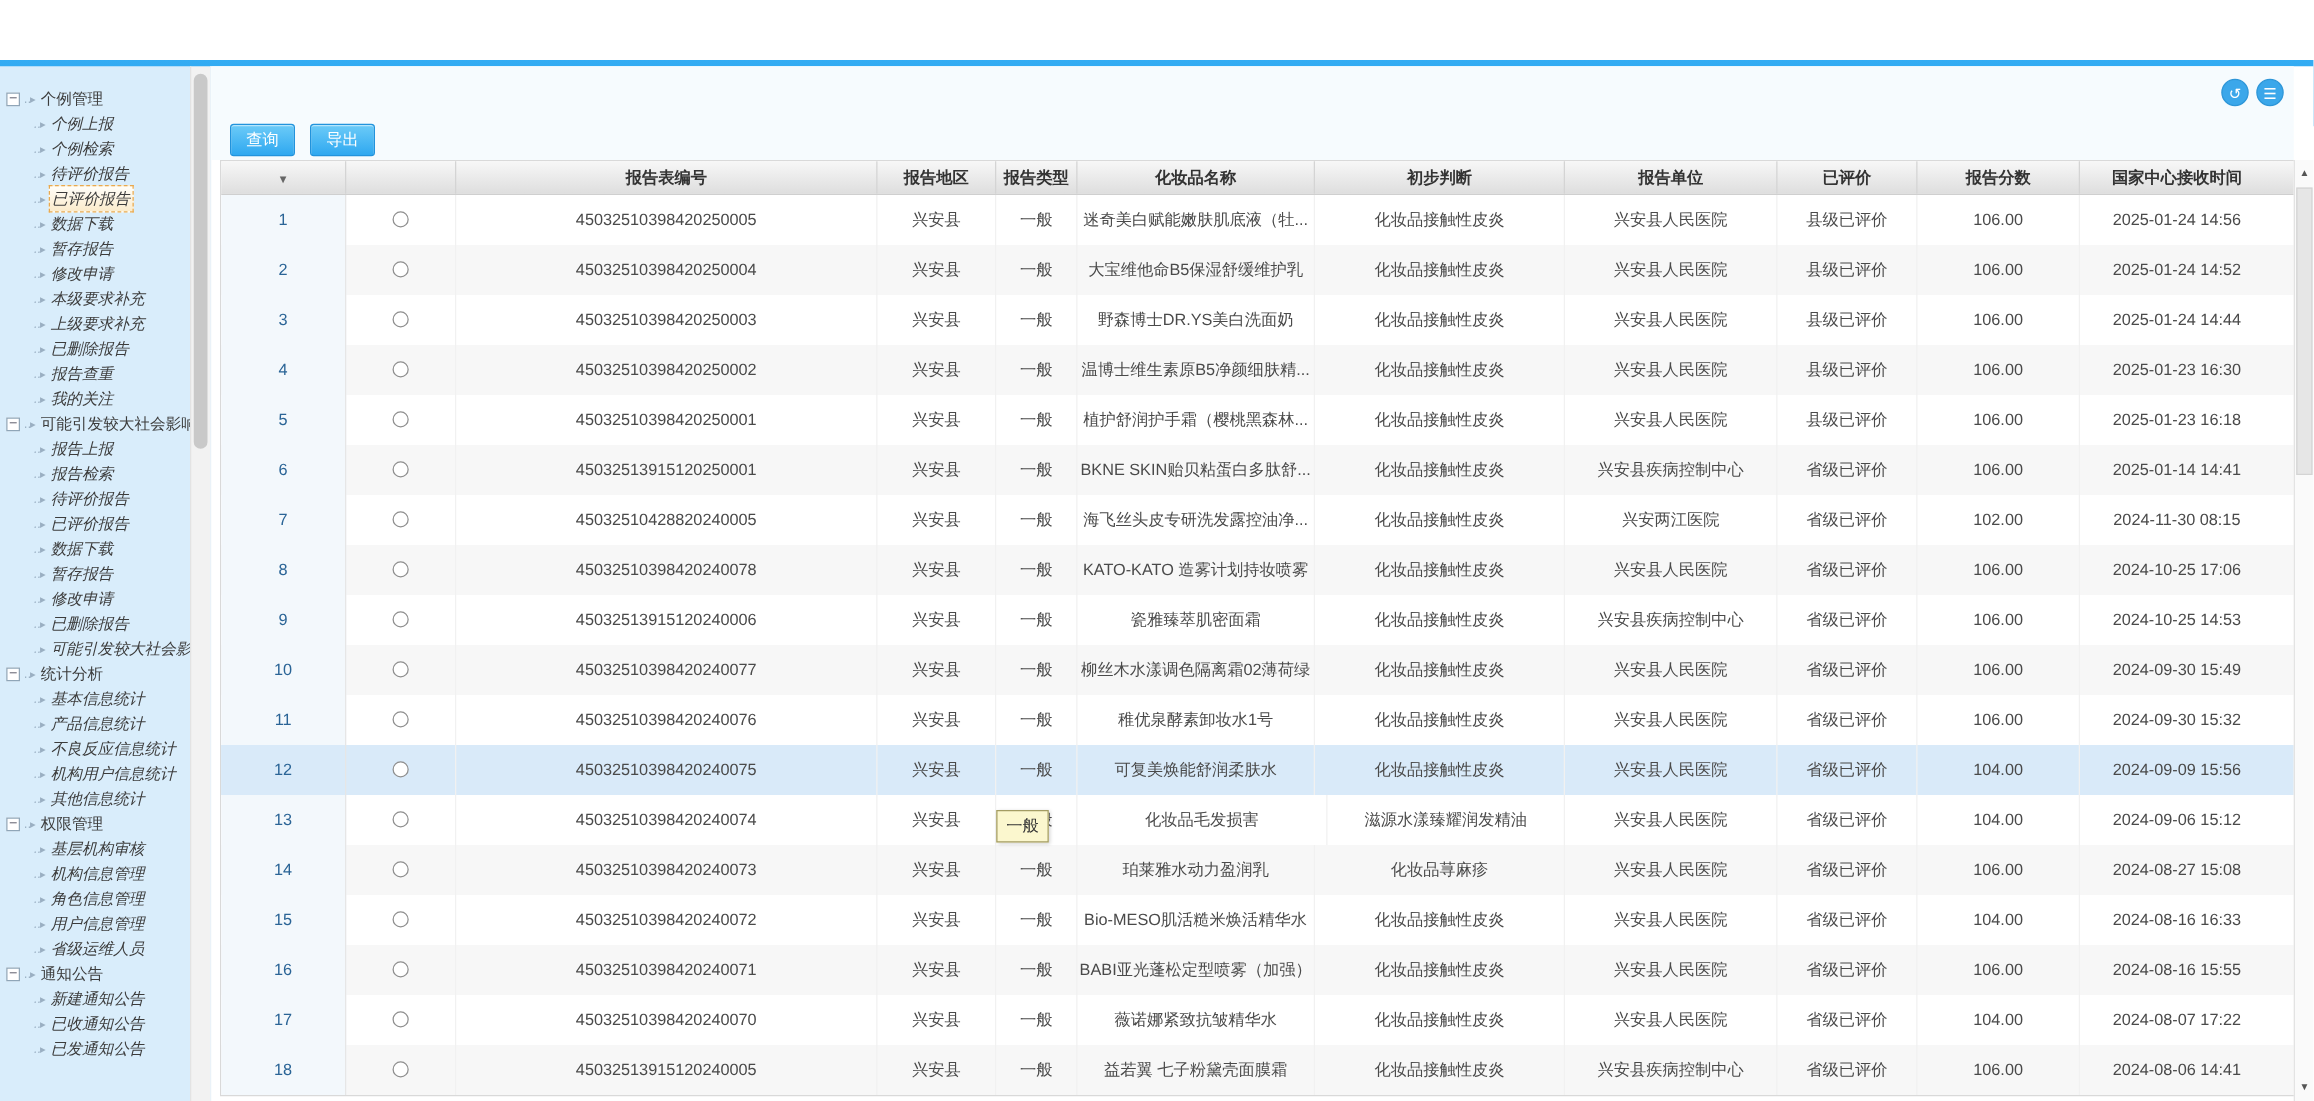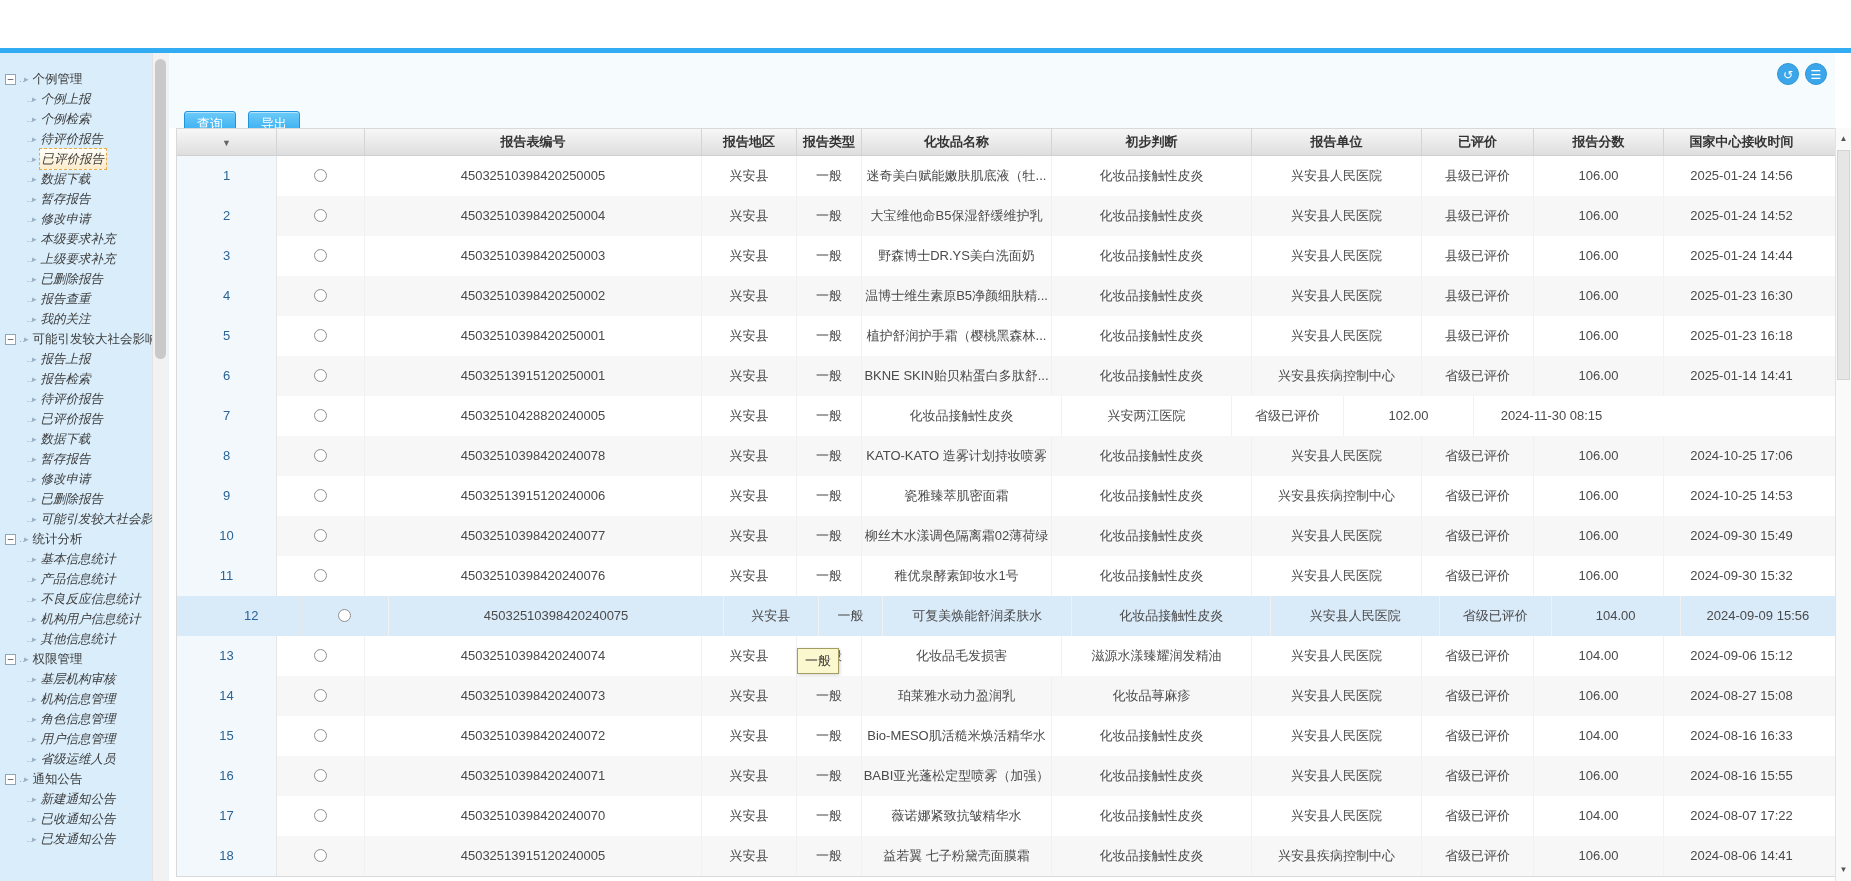--- a/index.html
+++ b/index.html
@@ -35,33 +35,33 @@
   .tree-label.selected { background:linear-gradient(#FFFEF9,#FBEBCB); border:1px dashed #E8A94F; }
   .sidebar-scroll { position:absolute; left:152px; top:53px; width:16px; height:828px; background:#F2F2F2; border-left:1px solid #E3E3E3; }
   .sidebar-scroll .thumb { position:absolute; left:2px; top:6px; width:11px; height:300px; background:#C9C9C9; border-radius:6px; cursor:pointer; }
 
   
   .content { position:absolute; left:168px; top:53px; width:1683px; height:828px; background:#fff; border-left:1px solid #EAF2F8; }
   .toolbar-strip { position:absolute; left:0; top:0; right:16px; height:75px; background:#F6FBFE; }
   .corner-icons { position:absolute; right:24px; top:10px; display:flex; gap:6px; }
   .circle-btn { width:22px; height:22px; border-radius:50%; background:#3BA7EA; color:#fff; font-size:12px;
     line-height:22px; text-align:center; cursor:pointer; border:1px solid #2E96D8; }
-  .toolbar { position:absolute; left:15px; top:58px; display:flex; gap:12px; }
+  .toolbar { position:absolute; left:15px; top:46px; display:flex; gap:12px; }
   .btn { min-width:52px; height:26px; padding:0 12px; border-radius:3px; color:#fff; font-size:13px;
     background:linear-gradient(#6CCBF8,#2FA8F0); border:1px solid #2293DC; cursor:pointer;
     box-shadow:inset 0 1px 0 rgba(255,255,255,.5); }
 
   
   .grid { position:absolute; left:7px; top:75px; width:1660px; border:1px solid #D9D9D9; background:#fff; }
   .grid-header { display:flex; height:27px; background:linear-gradient(#F7F7F7,#DEDEDE); border-bottom:1px solid #CFCFCF; }
   .grid-header .cell { font-weight:bold; color:#333; font-size:13px; line-height:26px; border-right:1px solid #D4D4D4; }
   .grid-header .cell:last-child { border-right:none; }
   .grid-body .row { display:flex; height:40px; background:#fff; }
   .grid-body .row.even { background:#F7F7F7; }
-  .grid-body .row.hl   { background:#D9EAF9;padding-left:25px; }
+  .grid-body .row.hl   { background:#D9EAF9; }
   .cell { text-align:center; overflow:hidden; white-space:nowrap; }
   .grid-body .cell { font-size:13px; color:#4a4a4a; line-height:40px; border-right:1px solid #F1F1F1; }
   .grid-body .cell:last-child { border-right:none; }
   .cell.rownum { background:#F3F8FC; color:#2A6496; border-right:1px solid #E6E6E6 !important; }
   .row.hl .cell.rownum { background:#D9EAF9; }
   .c0{width:100px} .c1{width:88px} .c2{width:337px} .c3{width:95px} .c4{width:65px}
   .c5{width:190px} .c6{width:200px} .c7{width:170px} .c8{width:112px} .c9{width:130px} .c10{width:155px}
   .sel-arrow { color:#666; font-size:9px; }
   .radio { display:inline-block; width:13px; height:13px; border:1px solid #8f8f8f; border-radius:50%;
     background:#fff; vertical-align:middle; margin-top:-3px; cursor:pointer; }
@@ -372,20 +372,21 @@
             <div class="cell c8">省级已评价</div>
             <div class="cell c9">106.00</div>
             <div class="cell c10">2025-01-14 14:41</div>
           </div>
           <div class="row odd">
             <div class="cell c0 rownum">7</div>
             <div class="cell c1"><span class="radio"></span></div>
             <div class="cell c2">45032510428820240005</div>
             <div class="cell c3">兴安县</div>
             <div class="cell c4">一般</div>
+            <div class="cell c5">海飞丝头皮专研洗发露控油净...</div>
             <div class="cell c6">化妆品接触性皮炎</div>
             <div class="cell c7">兴安两江医院</div>
             <div class="cell c8">省级已评价</div>
             <div class="cell c9">102.00</div>
             <div class="cell c10">2024-11-30 08:15</div>
           </div>
           <div class="row even">
             <div class="cell c0 rownum">8</div>
             <div class="cell c1"><span class="radio"></span></div>
             <div class="cell c2">45032510398420240078</div>

